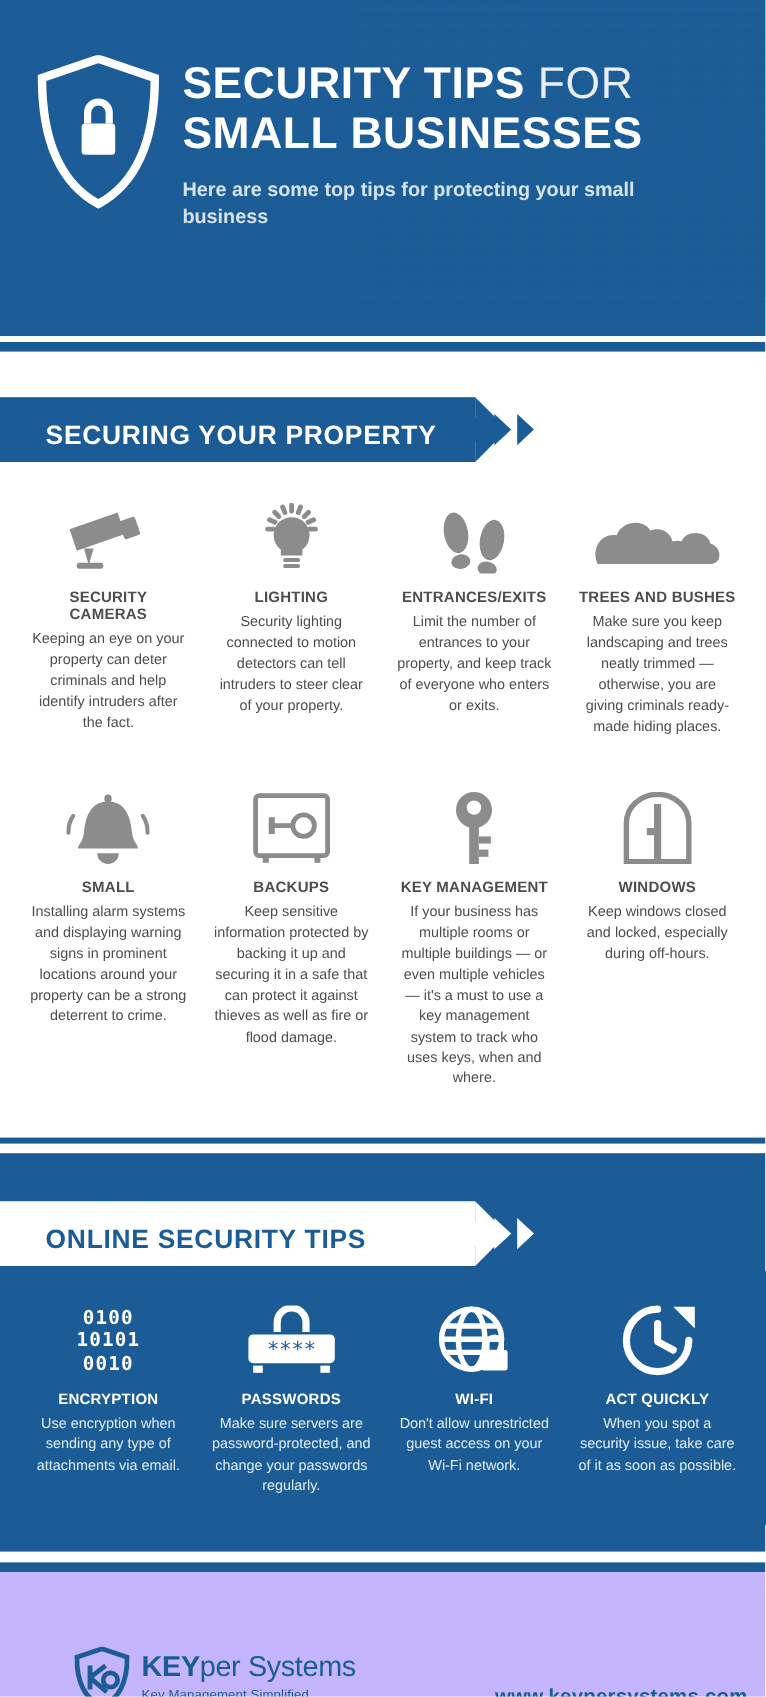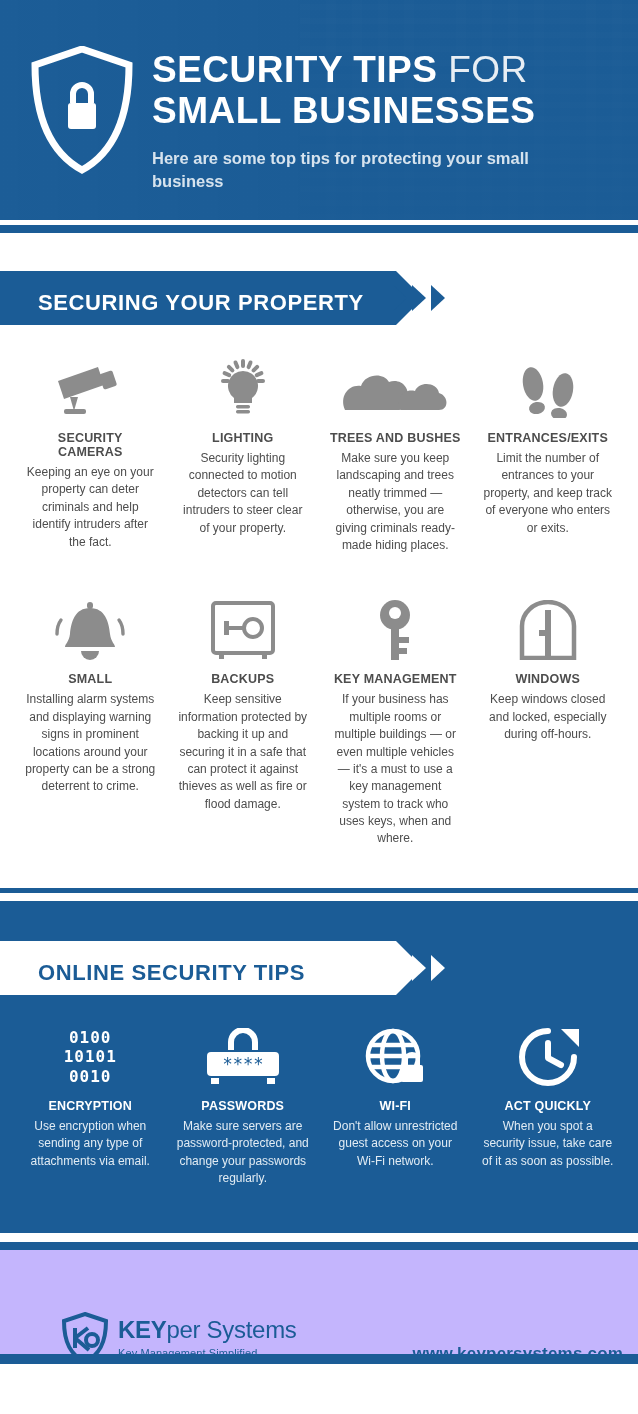--- a/index.html
+++ b/index.html
@@ -14,21 +14,21 @@
     width: 638px;
     height: 1414px;
     background: #ffffff;
     overflow: hidden;
   }
 
   
   .header {
     position: relative;
     width: 638px;
-    height: 220px;
+    height: 280px;
     background: #15803d;
     overflow: hidden;
   }
   .header-bg-city {
     position: absolute;
     inset: 0;
     background:
       linear-gradient(rgba(27,92,150,0.93), rgba(27,92,150,0.93)),
       repeating-linear-gradient(90deg, #2a6ba5 0 18px, #21639c 18px 40px);
     opacity: 1;
@@ -298,44 +298,44 @@
             <rect x="30" y="0" width="4" height="9" rx="2" transform="rotate(-67 32 22)"></rect>
           </g>
         </svg>
       </div>
       <div class="tip-title">LIGHTING</div>
       <div class="tip-body">Security lighting connected to motion detectors can tell intruders to steer clear of your property.</div>
     </div>
 
     <div class="tip">
       <div class="tip-icon">
-        <svg viewBox="0 0 112 46" width="112" height="46">
-          <g class="icon-grey">
-            <path d="M6 44 C0 30 10 18 22 20 C26 8 44 6 50 16 C62 12 72 22 68 34 C70 40 66 44 60 44 Z"></path>
-            <path d="M62 44 C56 34 64 22 76 25 C80 15 98 16 100 27 C110 30 110 44 100 44 Z"></path>
-          </g>
-        </svg>
-      </div>
-      <div class="tip-title">TREES AND BUSHES</div>
-      <div class="tip-body">Make sure you keep landscaping and trees neatly trimmed — otherwise, you are giving criminals ready-made hiding places.</div>
-    </div>
-
-    <div class="tip">
-      <div class="tip-icon">
         <svg viewBox="0 0 70 58" width="70" height="58">
           <g class="icon-grey">
             <ellipse cx="20" cy="24" rx="10" ry="17" transform="rotate(-10 20 24)"></ellipse>
             <ellipse cx="24" cy="48" rx="8" ry="6" transform="rotate(-10 24 48)"></ellipse>
             <ellipse cx="50" cy="30" rx="10" ry="17" transform="rotate(10 50 30)"></ellipse>
             <ellipse cx="46" cy="54" rx="8" ry="6" transform="rotate(10 46 54)"></ellipse>
           </g>
         </svg>
       </div>
       <div class="tip-title">ENTRANCES/EXITS</div>
       <div class="tip-body">Limit the number of entrances to your property, and keep track of everyone who enters or exits.</div>
+    </div>
+
+    <div class="tip">
+      <div class="tip-icon">
+        <svg viewBox="0 0 112 46" width="112" height="46">
+          <g class="icon-grey">
+            <path d="M6 44 C0 30 10 18 22 20 C26 8 44 6 50 16 C62 12 72 22 68 34 C70 40 66 44 60 44 Z"></path>
+            <path d="M62 44 C56 34 64 22 76 25 C80 15 98 16 100 27 C110 30 110 44 100 44 Z"></path>
+          </g>
+        </svg>
+      </div>
+      <div class="tip-title">TREES AND BUSHES</div>
+      <div class="tip-body">Make sure you keep landscaping and trees neatly trimmed — otherwise, you are giving criminals ready-made hiding places.</div>
     </div>
   </div>
 
   <div class="grid row2">
 
     <div class="tip">
       <div class="tip-icon">
         <svg viewBox="0 0 70 60" width="70" height="60">
           <g class="icon-grey">
             <rect x="32" y="2" width="6" height="7" rx="3"></rect>

